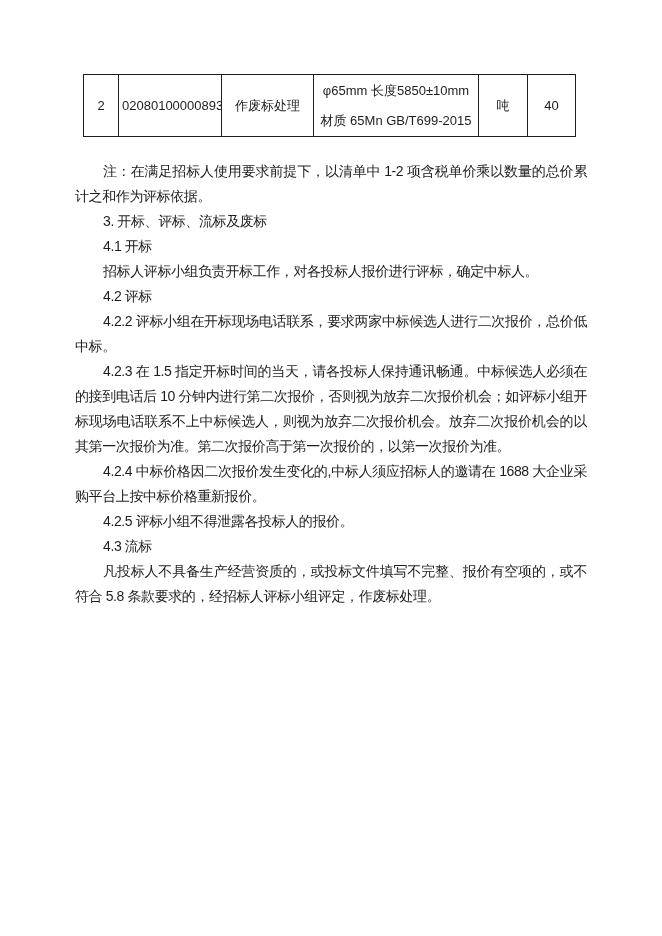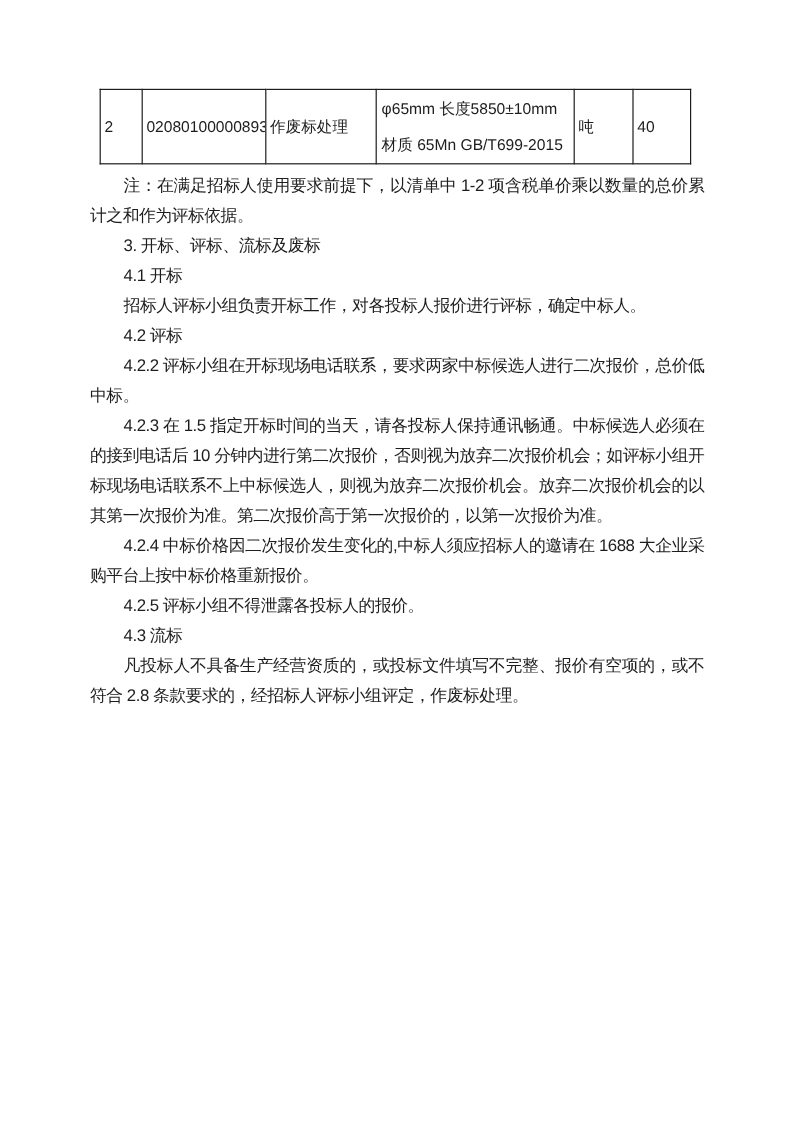--- a/index.html
+++ b/index.html
@@ -17,30 +17,30 @@
     background: #ffffff;
   }
   table.items {
     border-collapse: collapse;
     table-layout: fixed;
     width: 492px;
     margin-left: 8px;
   }
   table.items td {
     border: 1px solid #1d1d1d;
-    text-align: left;
+    text-align: center;
     vertical-align: middle;
     font-size: 13px;
     line-height: 30px;
     padding: 0 3px;
     height: 61px;
     overflow: hidden;
   }
   table.items td.spec { padding: 0 4px; }
-  .body-text { margin-top: 5px; }
+  .body-text { margin-top: 22px; }
   .body-text p {
     margin: 0;
     font-size: 14px;
     line-height: 25px;
     letter-spacing: -0.4px;
     text-align: justify;
     text-indent: 2em;
     word-break: break-word;
   }
 </style>
@@ -74,16 +74,16 @@
     <p>注：在满足招标人使用要求前提下，以清单中 1-2 项含税单价乘以数量的总价累计之和作为评标依据。</p>
     <p>3. 开标、评标、流标及废标</p>
     <p>4.1 开标</p>
     <p>招标人评标小组负责开标工作，对各投标人报价进行评标，确定中标人。</p>
     <p>4.2 评标</p>
     <p>4.2.2 评标小组在开标现场电话联系，要求两家中标候选人进行二次报价，总价低中标。</p>
     <p>4.2.3 在 1.5 指定开标时间的当天，请各投标人保持通讯畅通。中标候选人必须在的接到电话后 10 分钟内进行第二次报价，否则视为放弃二次报价机会；如评标小组开标现场电话联系不上中标候选人，则视为放弃二次报价机会。放弃二次报价机会的以其第一次报价为准。第二次报价高于第一次报价的，以第一次报价为准。</p>
     <p>4.2.4 中标价格因二次报价发生变化的,中标人须应招标人的邀请在 1688 大企业采购平台上按中标价格重新报价。</p>
     <p>4.2.5 评标小组不得泄露各投标人的报价。</p>
     <p>4.3 流标</p>
-    <p>凡投标人不具备生产经营资质的，或投标文件填写不完整、报价有空项的，或不符合 2.8 条款要求的，经招标人评标小组评定，作废标处理。</p>
+    <p>凡投标人不具备生产经营资质的，或投标文件填写不完整、报价有空项的，或不符合 5.8 条款要求的，经招标人评标小组评定，作废标处理。</p>
   </div>
 
 </div>
 
 </body></html>

